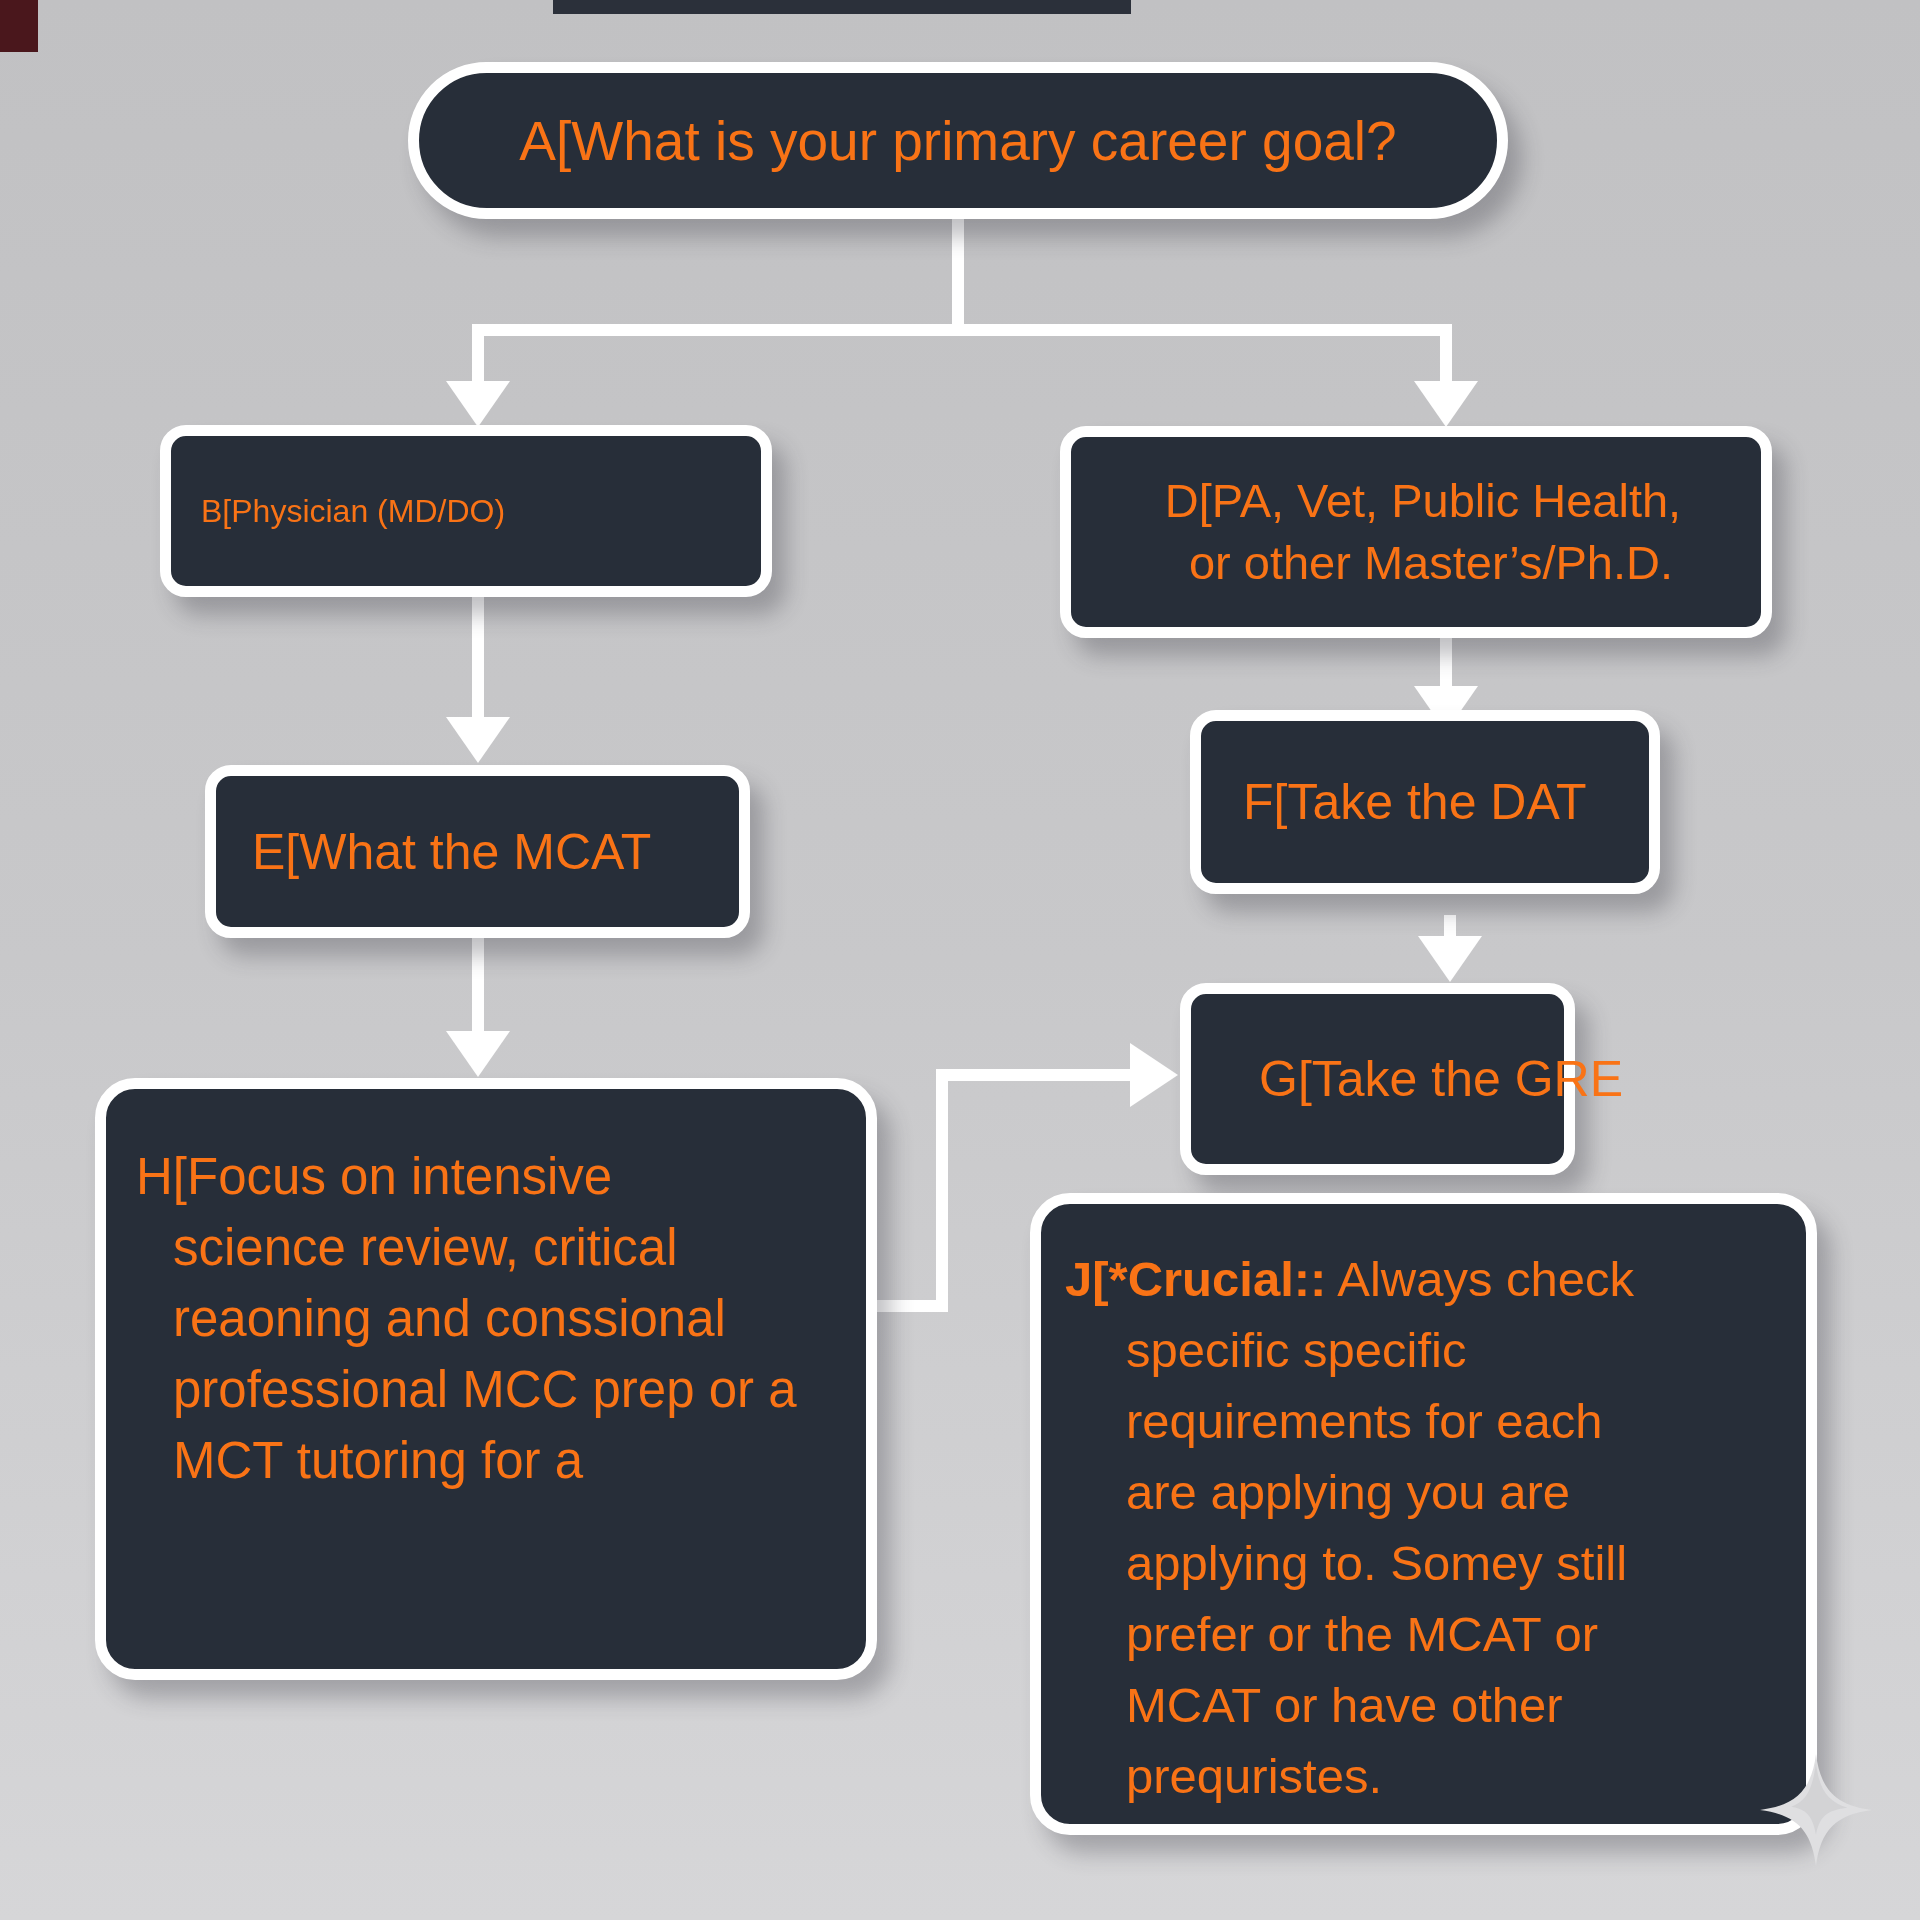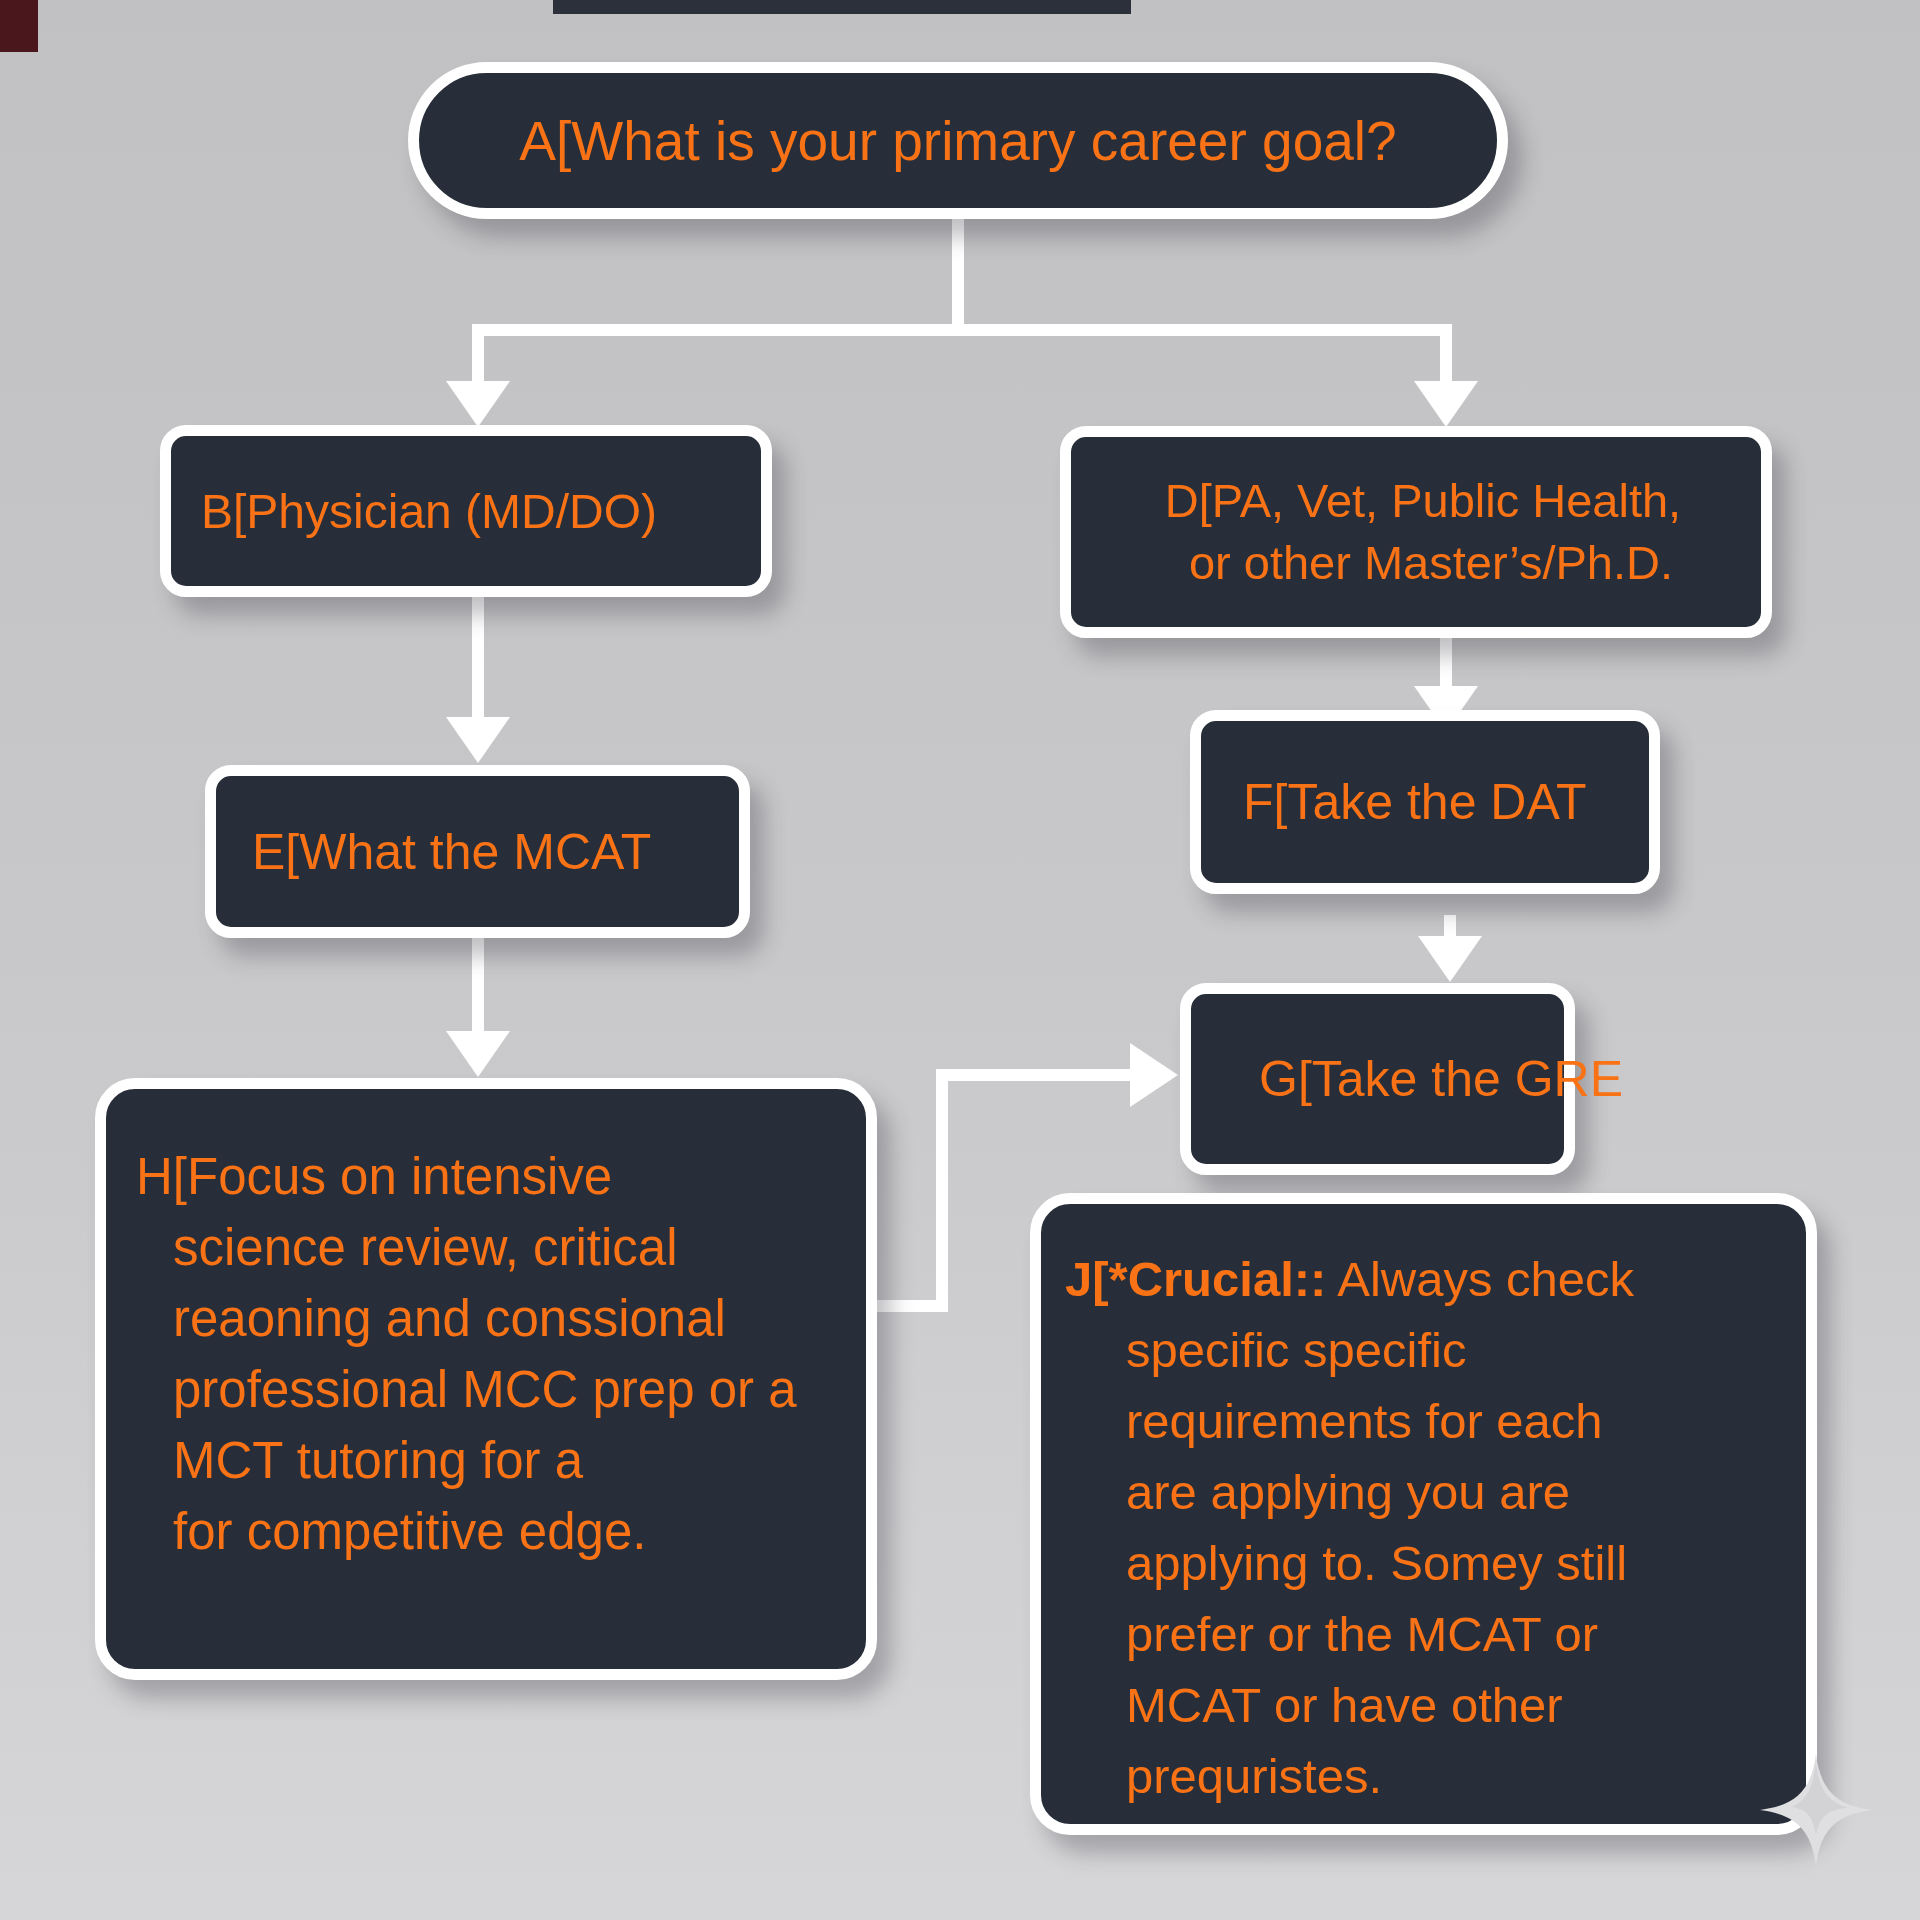--- a/index.html
+++ b/index.html
@@ -23,21 +23,21 @@
     color:#f97316;
     box-shadow:14px 18px 22px rgba(50,50,60,0.30);
     display:flex;
   }
   .pill{border-radius:86px;align-items:center;justify-content:center;}
   .rect{border-radius:26px;align-items:center;}
   .bigrect{border-radius:40px;}
   .nowrap{white-space:nowrap;}
 
   #node-a{left:408px;top:62px;width:1100px;height:157px;font-size:55px;}
-  #node-b{left:160px;top:425px;width:612px;height:172px;font-size:48px;padding-left:30px;}
+  #node-b{left:160px;top:425px;width:612px;height:172px;font-size:32px;padding-left:30px;}
   #node-d{left:1060px;top:426px;width:712px;height:212px;font-size:47px;flex-direction:column;justify-content:center;padding-left:14px;line-height:62px;}
   #node-d .line2{margin-left:16px;}
   #node-e{left:205px;top:765px;width:545px;height:173px;font-size:50px;padding-left:36px;}
   #node-f{left:1190px;top:710px;width:470px;height:184px;font-size:50px;padding-left:42px;}
   #node-g{left:1180px;top:983px;width:395px;height:192px;font-size:50px;padding-left:68px;}
   #node-h{left:95px;top:1078px;width:782px;height:602px;font-size:51px;flex-direction:column;padding:52px 20px 0 30px;line-height:71px;}
   #node-h .cont{padding-left:37px;}
   #node-j{left:1030px;top:1193px;width:787px;height:642px;font-size:49px;flex-direction:column;padding:40px 14px 0 24px;line-height:71px;}
   #node-j .cont{padding-left:61px;}
   .bold{font-weight:bold;}
@@ -120,21 +120,20 @@
   <div class="node rect" id="node-g">
     <span class="nowrap">G[Take the GRE</span>
   </div>
 
   <div class="node bigrect" id="node-h">
     <div class="nowrap">H[Focus on intensive</div>
     <div class="nowrap cont">science review, critical</div>
     <div class="nowrap cont">reaoning and conssional</div>
     <div class="nowrap cont">professional MCC prep or a</div>
     <div class="nowrap cont">MCT tutoring for a</div>
-    <div class="nowrap cont">for competitive edge.</div>
   </div>
 
   <div class="node bigrect" id="node-j">
     <div class="nowrap">
       <span class="bold">J[*Crucial::</span><span> Always check</span>
     </div>
     <div class="nowrap cont">specific specific</div>
     <div class="nowrap cont">requirements for each</div>
     <div class="nowrap cont">are applying you are</div>
     <div class="nowrap cont">applying to. Somey still</div>

